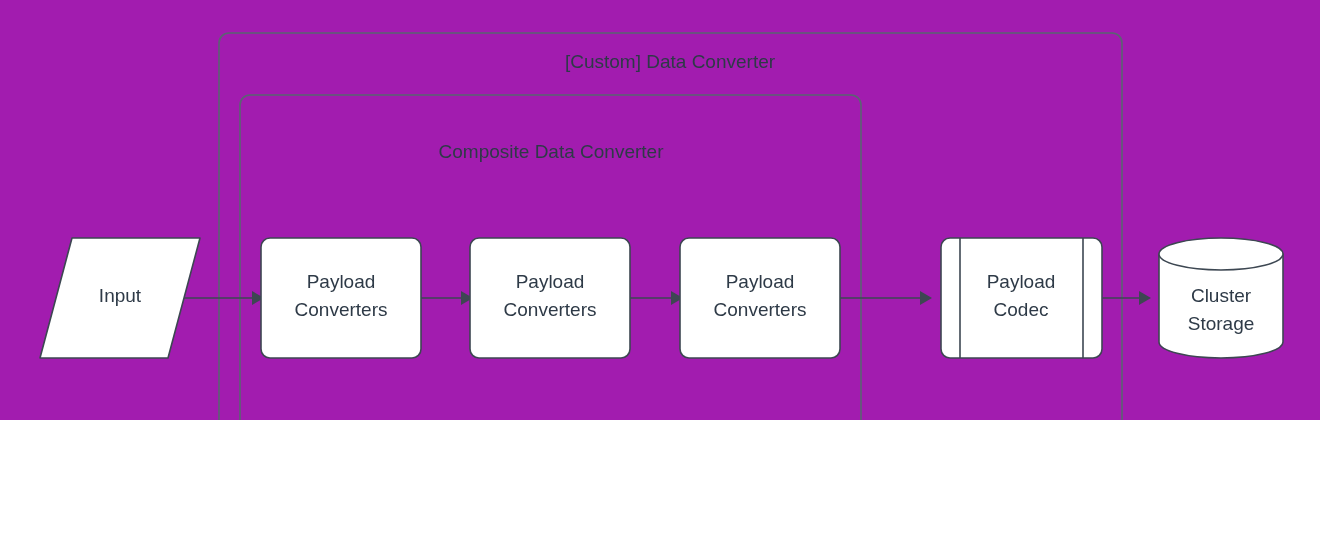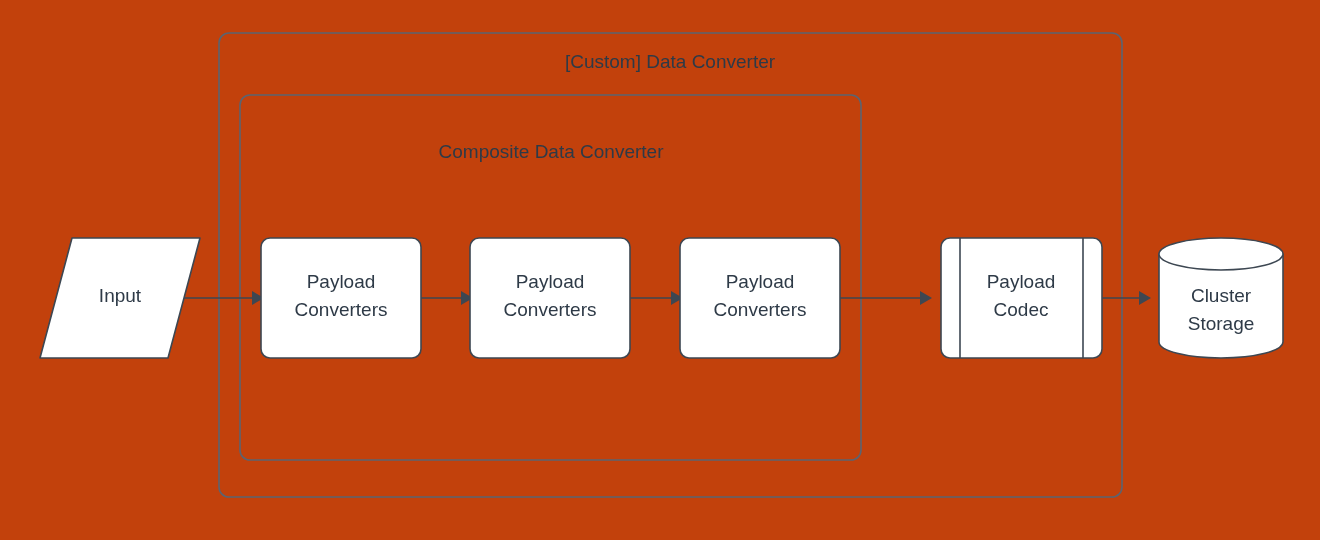--- a/index.html
+++ b/index.html
@@ -6,22 +6,22 @@
     margin: 0;
     padding: 0;
     background: #ffffff;
   }
   body {
     font-family: "Liberation Sans", sans-serif;
   }
   #canvas {
     position: relative;
     width: 1320px;
-    height: 540px;
-    background: #c2410c;
+    height: 420px;
+    background: #a21caf;
     overflow: hidden;
   }
   #diagram-svg {
     position: absolute;
     left: 0;
     top: 0;
     width: 1320px;
     height: 540px;
   }
   .shape-stroke {

